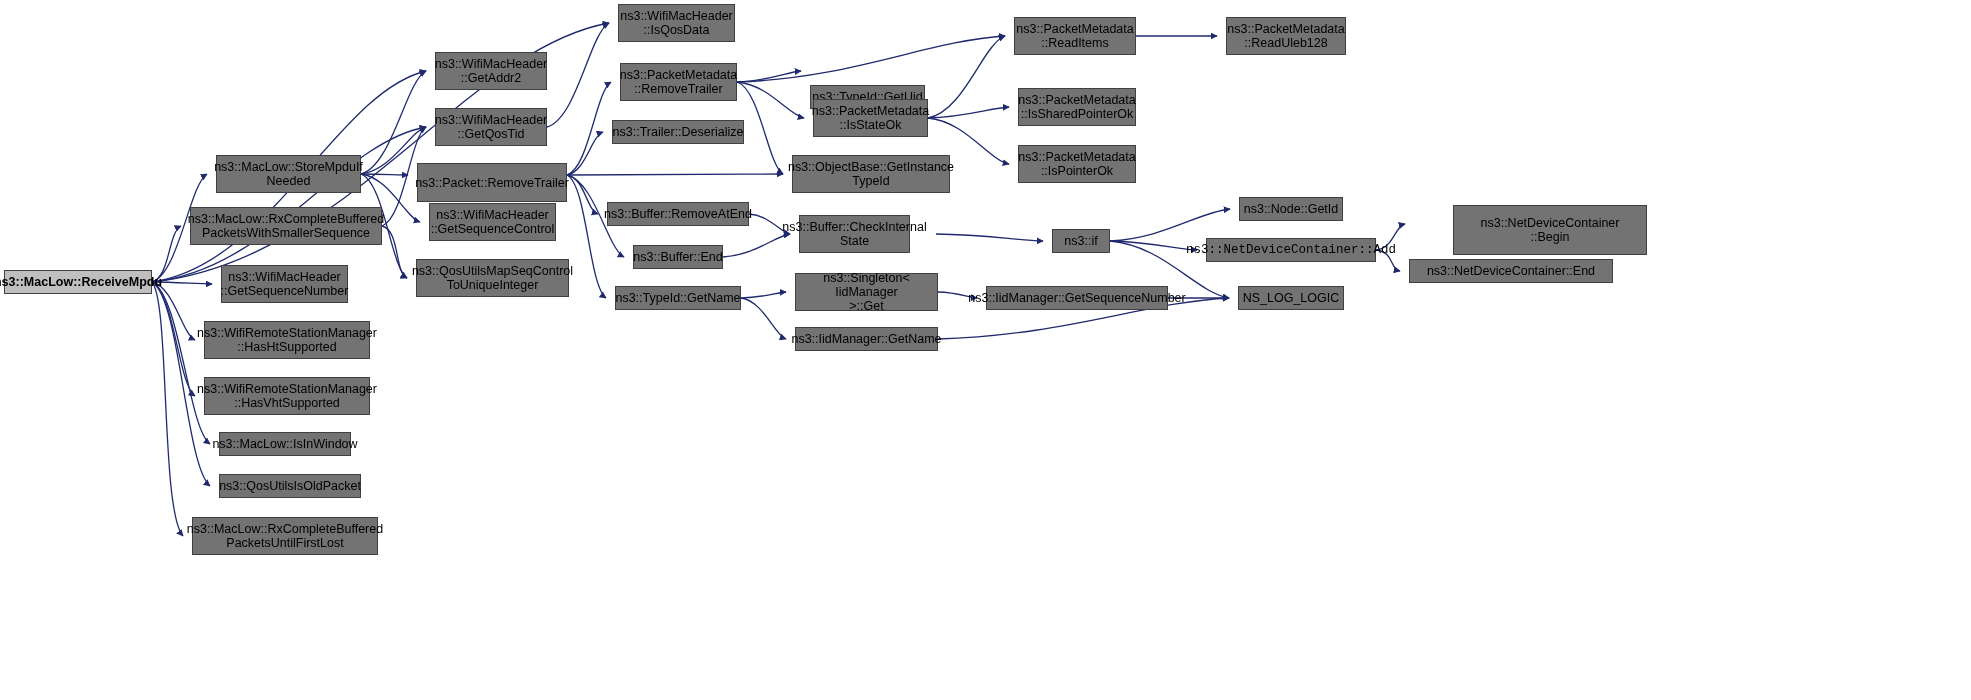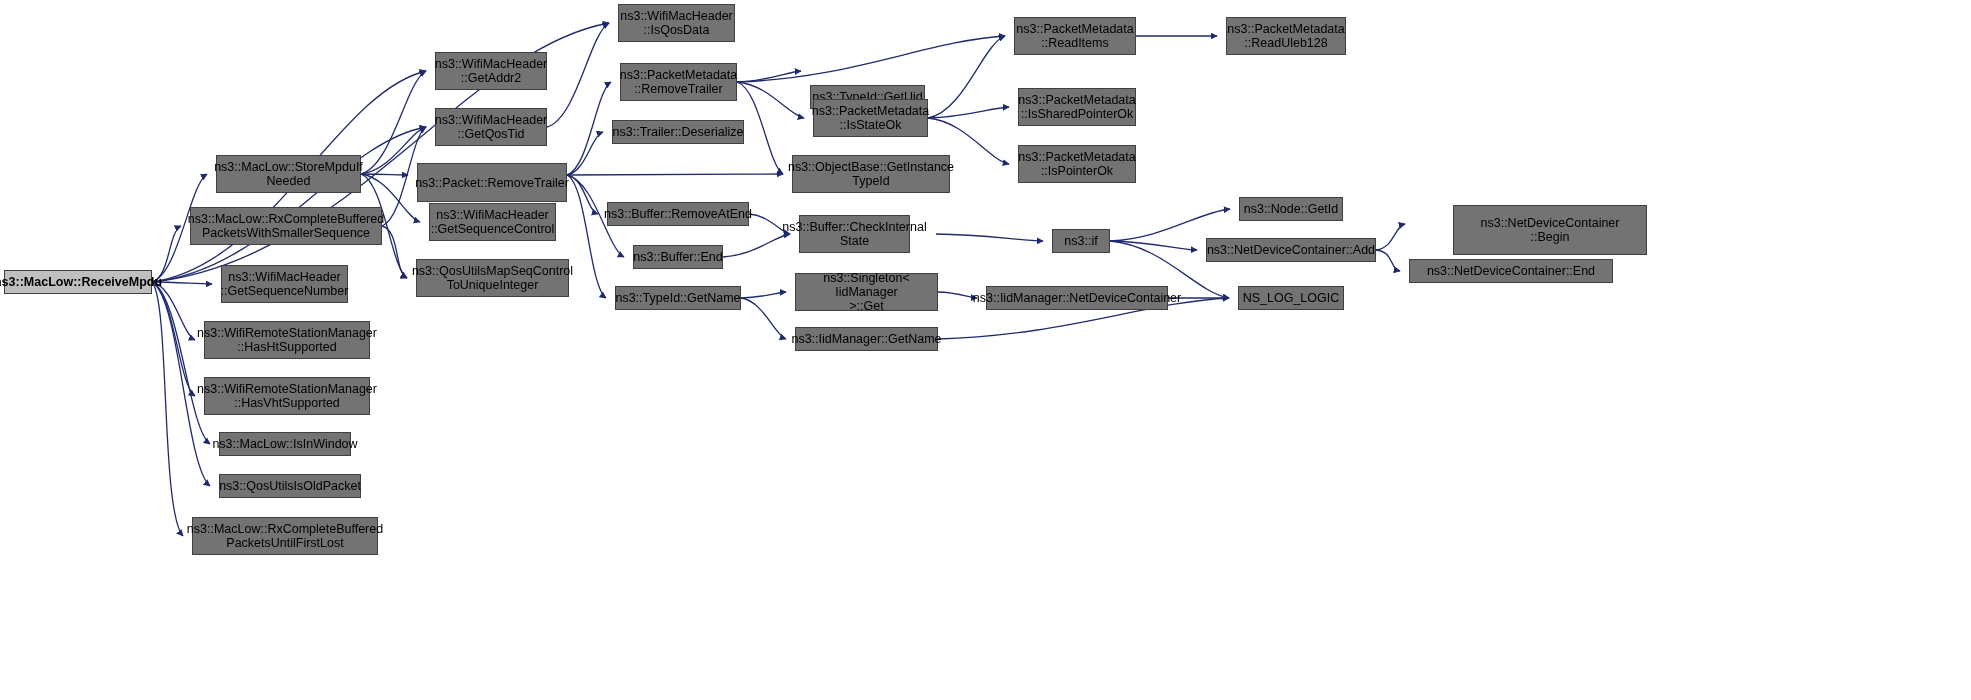--- a/index.html
+++ b/index.html
@@ -146,22 +146,22 @@
     <div class="node" style="left: 795px; top: 273px; width: 143px; height: 38px;">ns3::Singleton&lt; IidManager
 &gt;::Get</div>
     <div class="node" style="left: 795px; top: 327px; width: 143px; height: 24px;">ns3::IidManager::GetName</div>
     <div class="node" style="left: 1014px; top: 17px; width: 122px; height: 38px;">ns3::PacketMetadata
 ::ReadItems</div>
     <div class="node" style="left: 1018px; top: 88px; width: 118px; height: 38px;">ns3::PacketMetadata
 ::IsSharedPointerOk</div>
     <div class="node" style="left: 1018px; top: 145px; width: 118px; height: 38px;">ns3::PacketMetadata
 ::IsPointerOk</div>
     <div class="node" style="left: 1052px; top: 229px; width: 58px; height: 24px;">ns3::if</div>
-    <div class="node" style="left: 986px; top: 286px; width: 182px; height: 24px;">ns3::IidManager::NetDeviceContainer</div>
+    <div class="node" style="left: 986px; top: 286px; width: 182px; height: 24px;">ns3::IidManager::GetSequenceNumber</div>
     <div class="node" style="left: 1226px; top: 17px; width: 120px; height: 38px;">ns3::PacketMetadata
 ::ReadUleb128</div>
     <div class="node" style="left: 1239px; top: 197px; width: 104px; height: 24px;">ns3::Node::GetId</div>
-    <div class="node" style="left: 1206px; top: 238px; width: 170px; height: 24px;">ns3::NetDeviceContainer::Add</div>
+    <div class="node" style="left: 1206px; top: 238px; width: 170px; height: 24px; font-family: Liberation Mono, monospace;">ns3::NetDeviceContainer::Add</div>
     <div class="node" style="left: 1238px; top: 286px; width: 106px; height: 24px;">NS_LOG_LOGIC</div>
     <div class="node" style="left: 1414px; top: 205px; width: 194px; height: 50px; margin-left: 39px;">ns3::NetDeviceContainer
 ::Begin</div>
     <div class="node" style="left: 1409px; top: 259px; width: 204px; height: 24px;">ns3::NetDeviceContainer::End</div>
   </div>
 
 </body></html>

